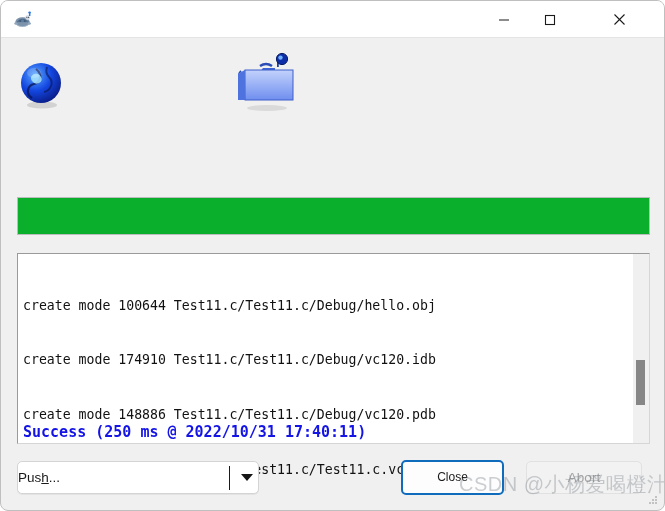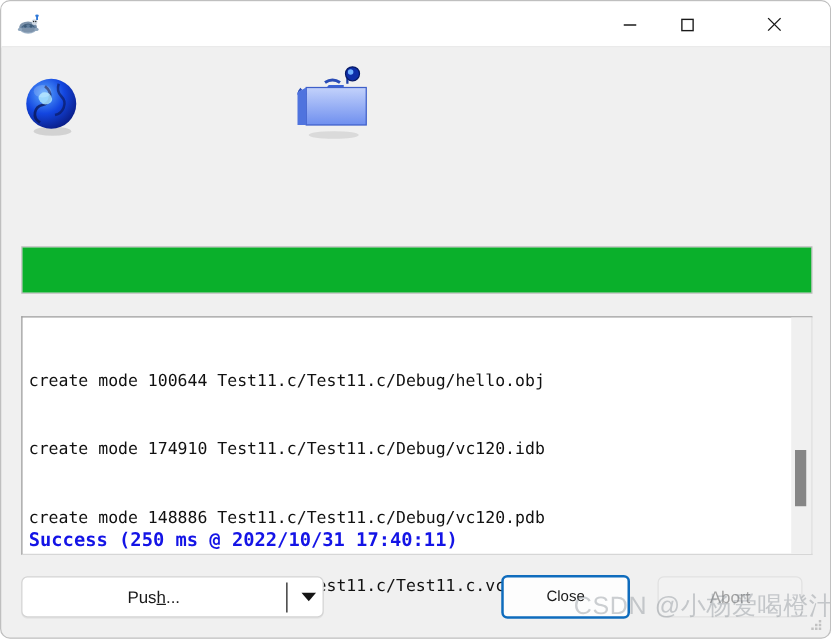--- a/index.html
+++ b/index.html
@@ -151,21 +151,20 @@
     background: #ffffff;
     border: 1px solid #d4d4d4;
     border-radius: 5px;
     box-shadow: 0 1px 0 rgba(0,0,0,0.05);
   }
   #push-label {
     position: absolute;
     left: 0; top: 0;
     width: 210px; height: 31px;
     line-height: 31px;
-    text-align: center;
     font-size: 13.5px;
     color: #1a1a1a;
   }
   #push-label u { text-decoration: underline; }
   #push-sep {
     position: absolute;
     left: 211px; top: 4px;
     width: 1px; height: 24px;
     background: #1a1a1a;
   }

